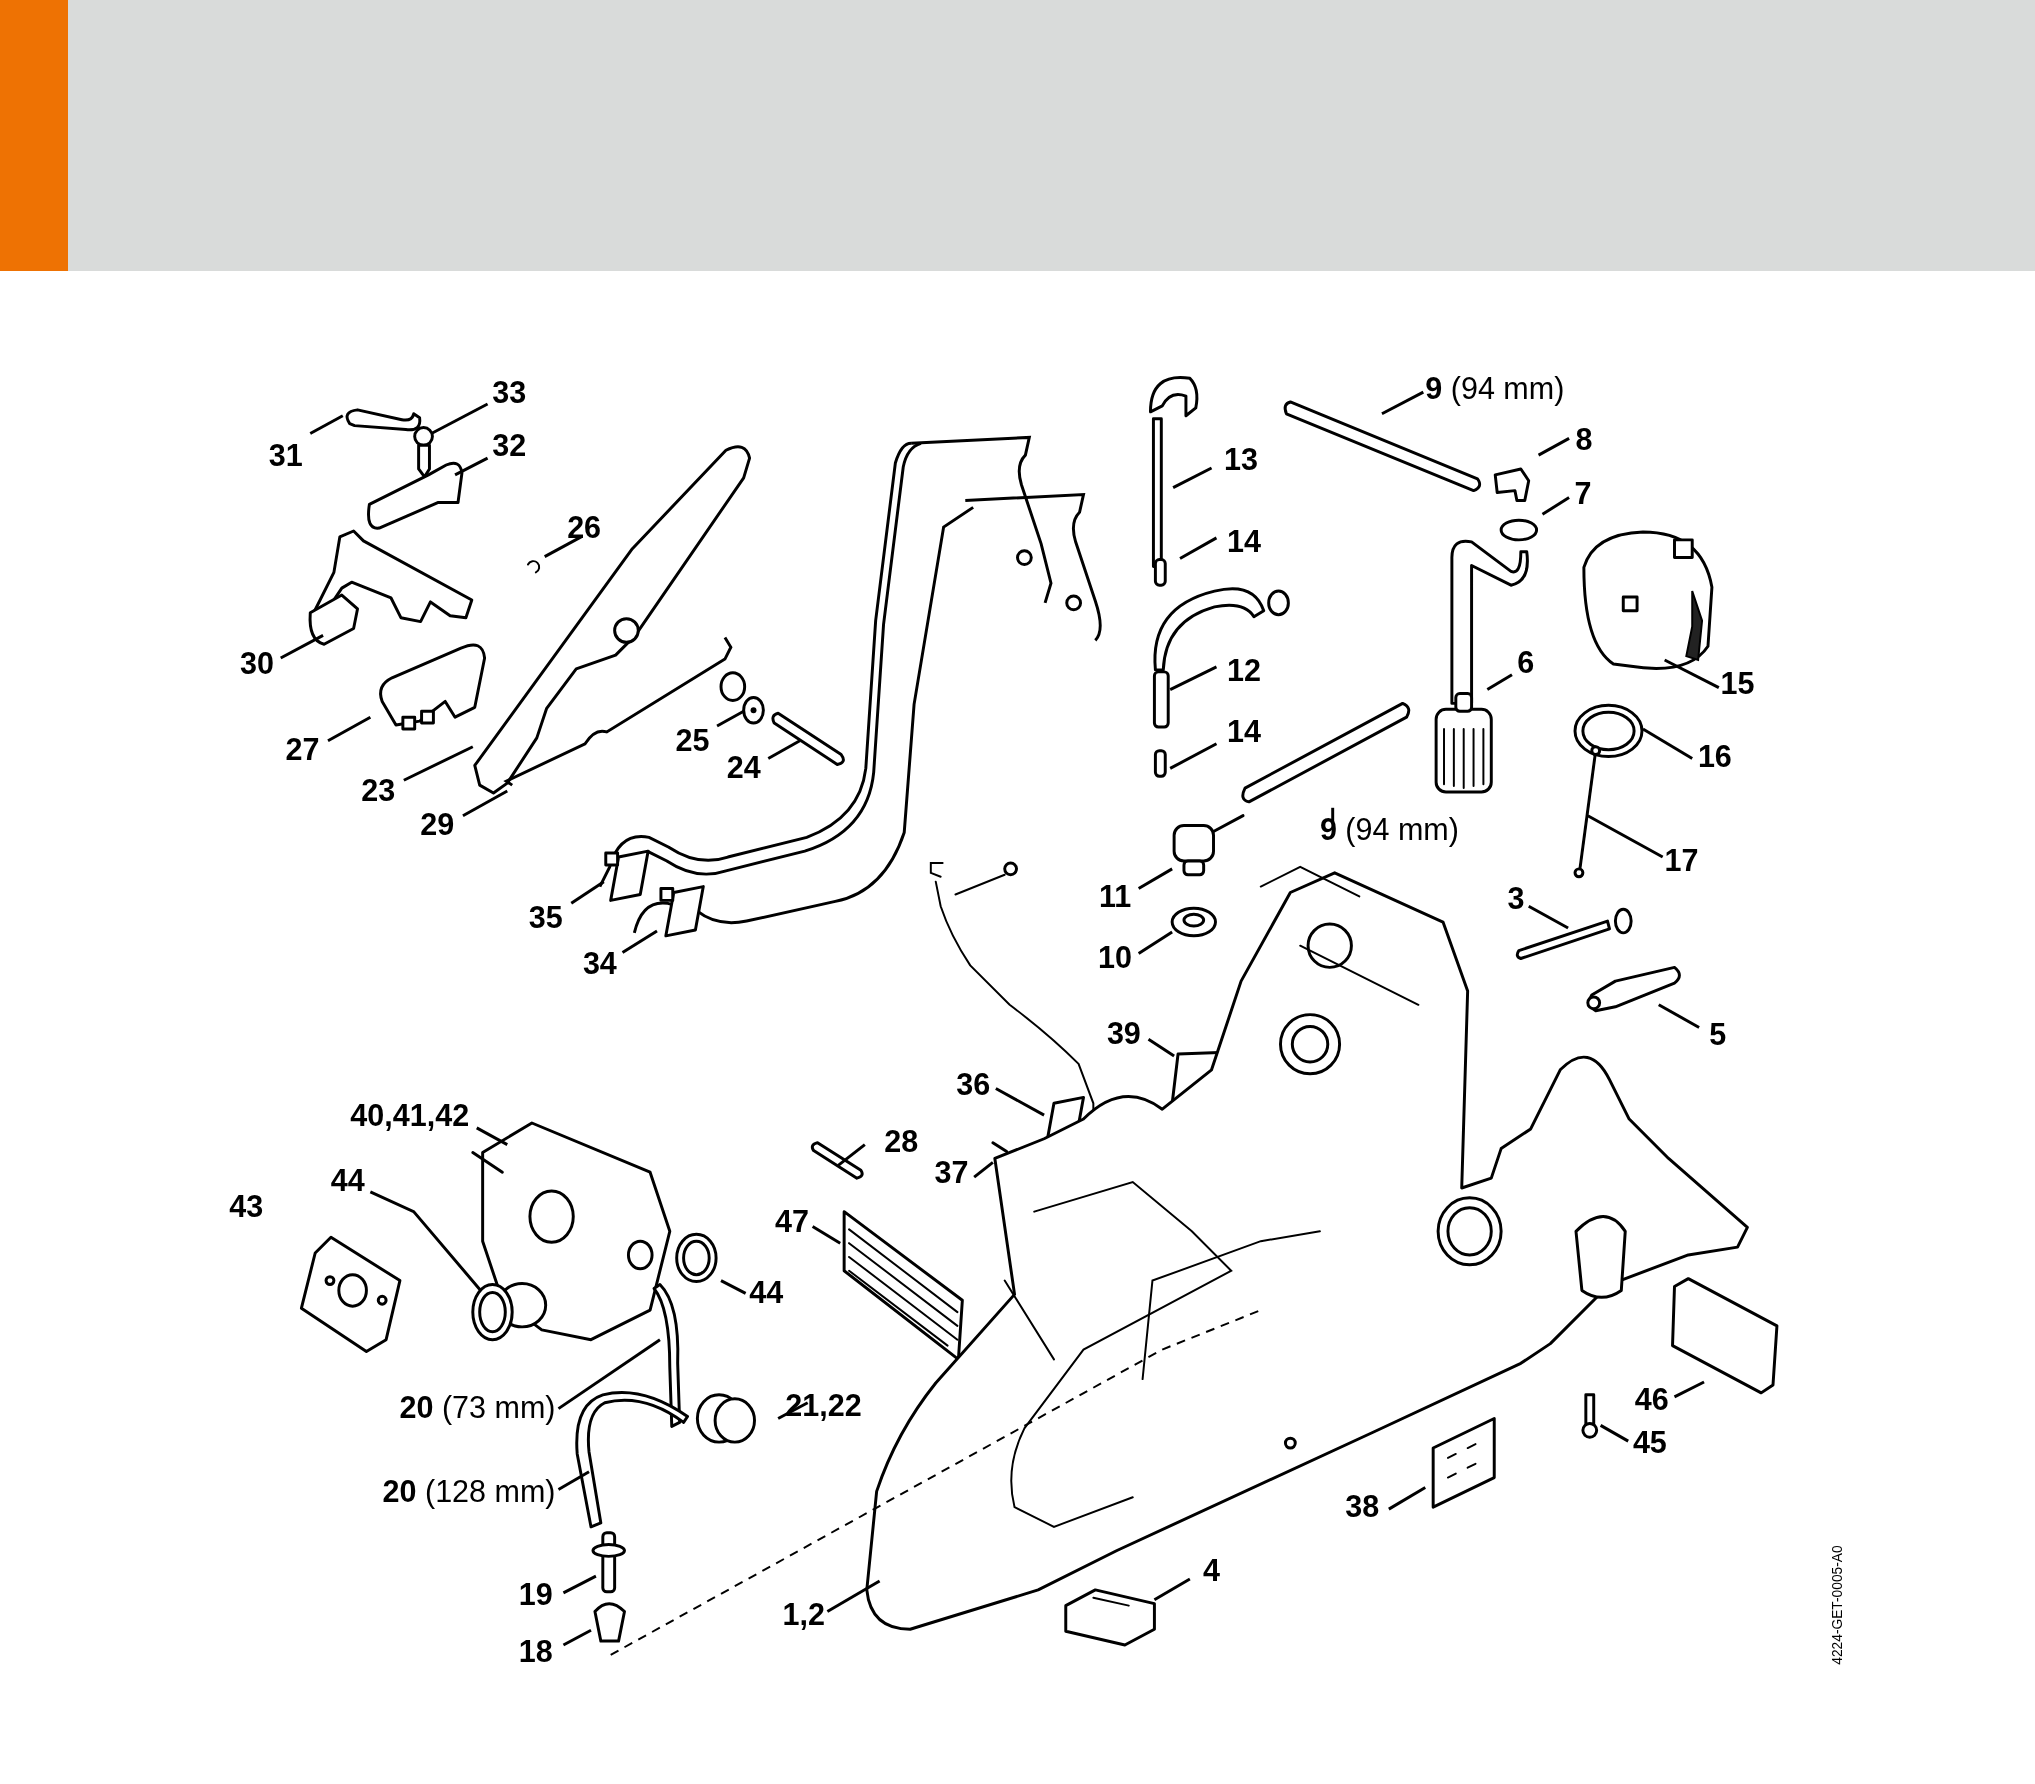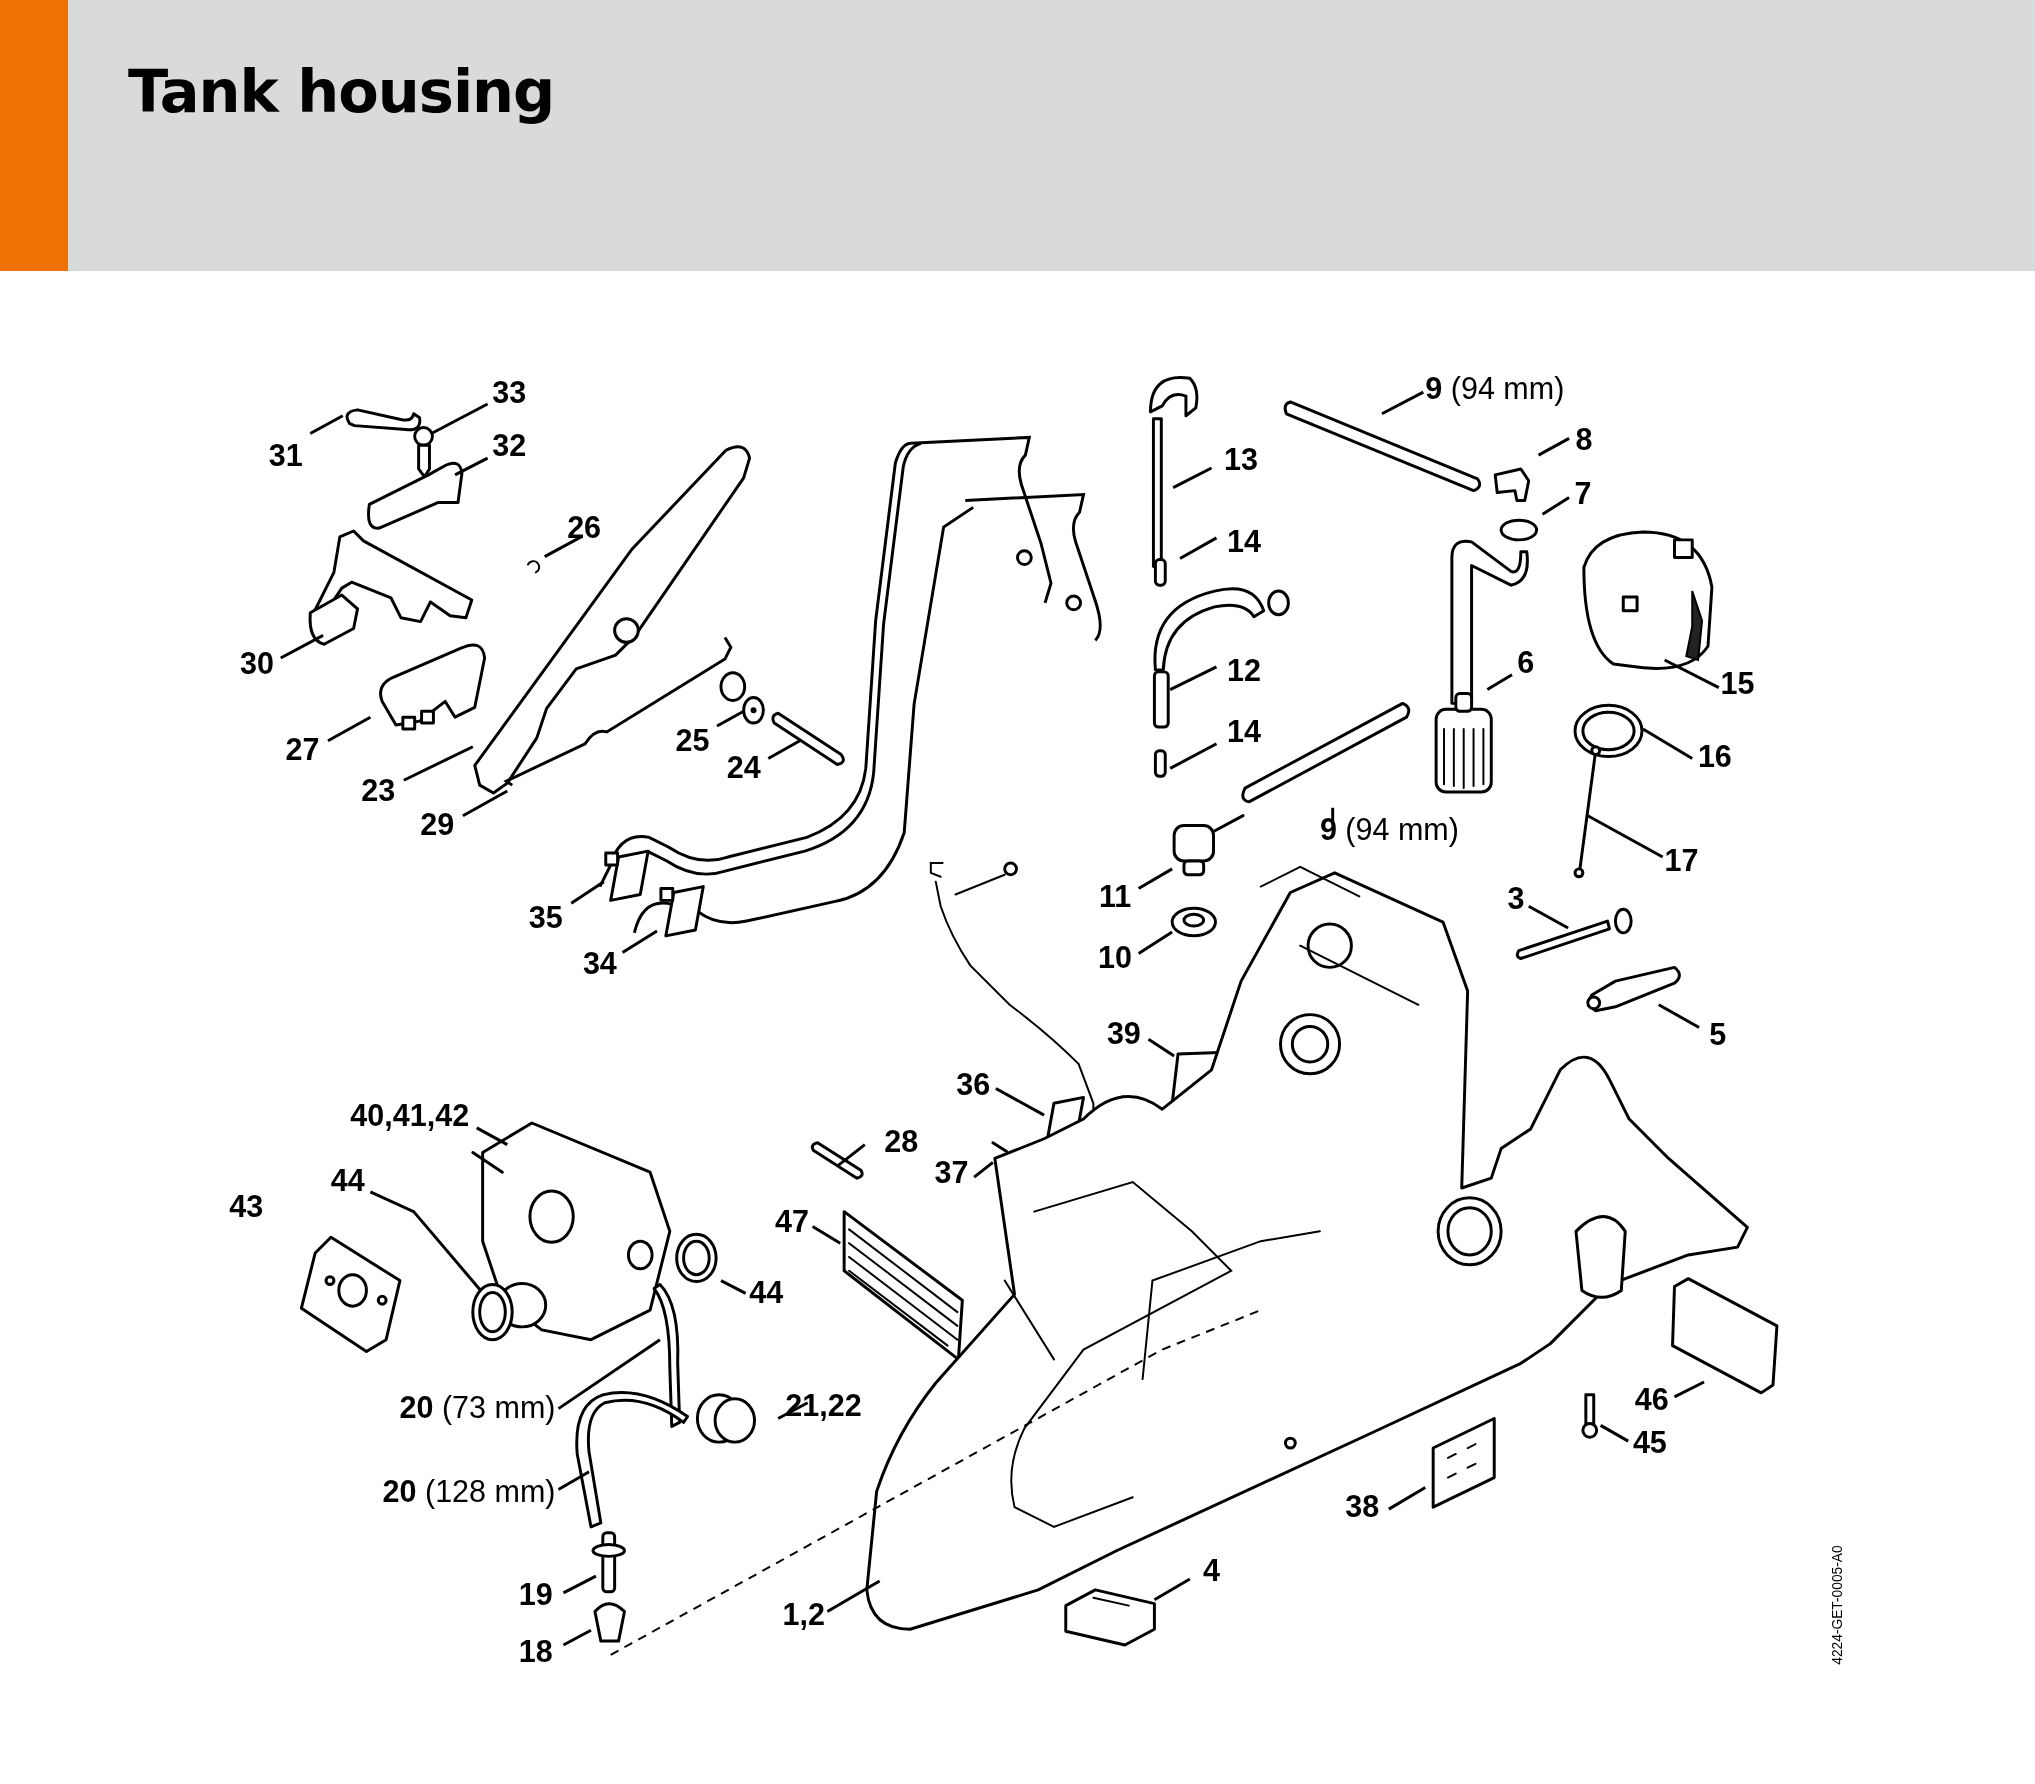--- a/index.html
+++ b/index.html
@@ -15,21 +15,20 @@
   .part { stroke:#000; stroke-width:3; fill:#fff; stroke-linejoin:round; stroke-linecap:round; }
   .thin { stroke:#000; stroke-width:2; fill:none; stroke-linecap:round; }
   .dash { stroke:#000; stroke-width:2; stroke-dasharray:9 7; fill:none; }
   .dark { fill:#222; stroke:#000; stroke-width:2; }
 </style>
 </head>
 <body>
 
 <div class="header">
   <div class="accent"></div>
-  <div class="title">Tank housing</div>
 </div>
 
 <svg class="diagram" width="2035" height="1785" viewBox="0 0 2066 1812">
 
   <g>
     <path class="part" d="M355,430 q-8,-12 8,-14 l45,10 q10,2 12,-6 l6,4 q2,14 -14,12 l-52,-4 z"></path>
   </g>
 
   <g>
     <circle class="part" cx="430" cy="443" r="9"></circle>

